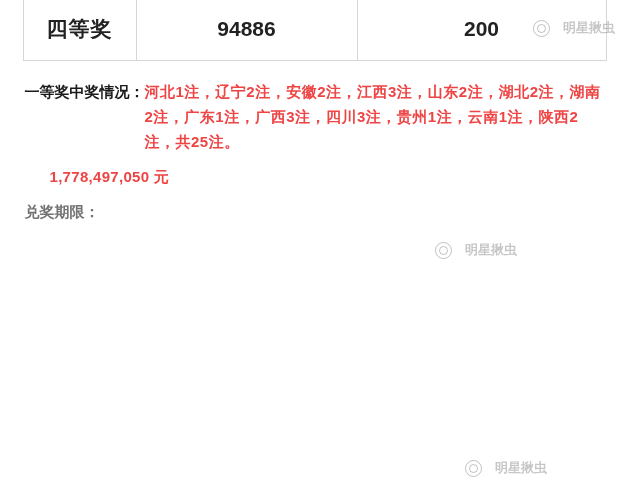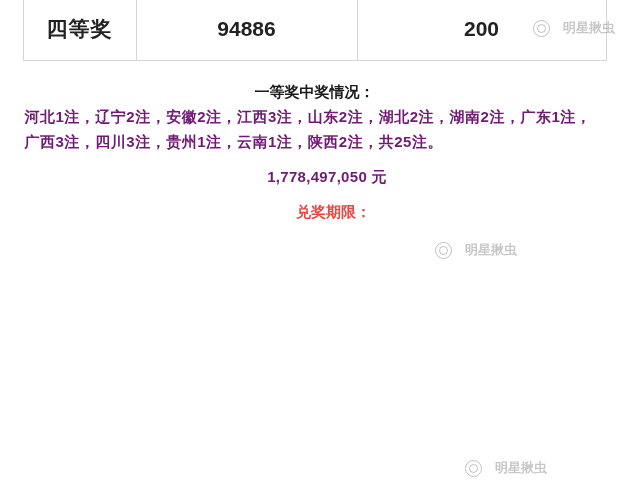--- a/index.html
+++ b/index.html
@@ -46,54 +46,52 @@
 
   
   .details {
     width: 580px;
     margin: 0 auto;
     padding-top: 18px;
   }
 
   .row {
     display: flex;
-    align-items: center;
+    align-items: flex-start;
     margin-bottom: 10px;
-    flex-direction: column;
   }
   .row-label {
     flex: 0 0 auto;
     font-size: 15px;
     font-weight: bold;
     color: #1a1a1a;
     line-height: 25px;
     white-space: nowrap;
   }
   .row-value {
     flex: 1 1 auto;
     font-size: 15px;
     font-weight: bold;
-    color: #701a75;
+    color: #ef4444;
     line-height: 25px;
   }
 
   .winners-value {
     letter-spacing: 0.5px;
     word-break: break-all;
   }
   .pool-row .row-value {
     letter-spacing: 0.3px;
     margin-left: 25px;
   }
   .deadline-row {
     margin-top: 4px;
   }
   .deadline-row .row-label {
-    color: #ef4444;
-    margin-left: 38px;
+    color: #737373;
   }
   .deadline-row .row-value {
     line-height: 25px;
   }
 
   
   .watermark {
     position: absolute;
     display: flex;
     align-items: center;

